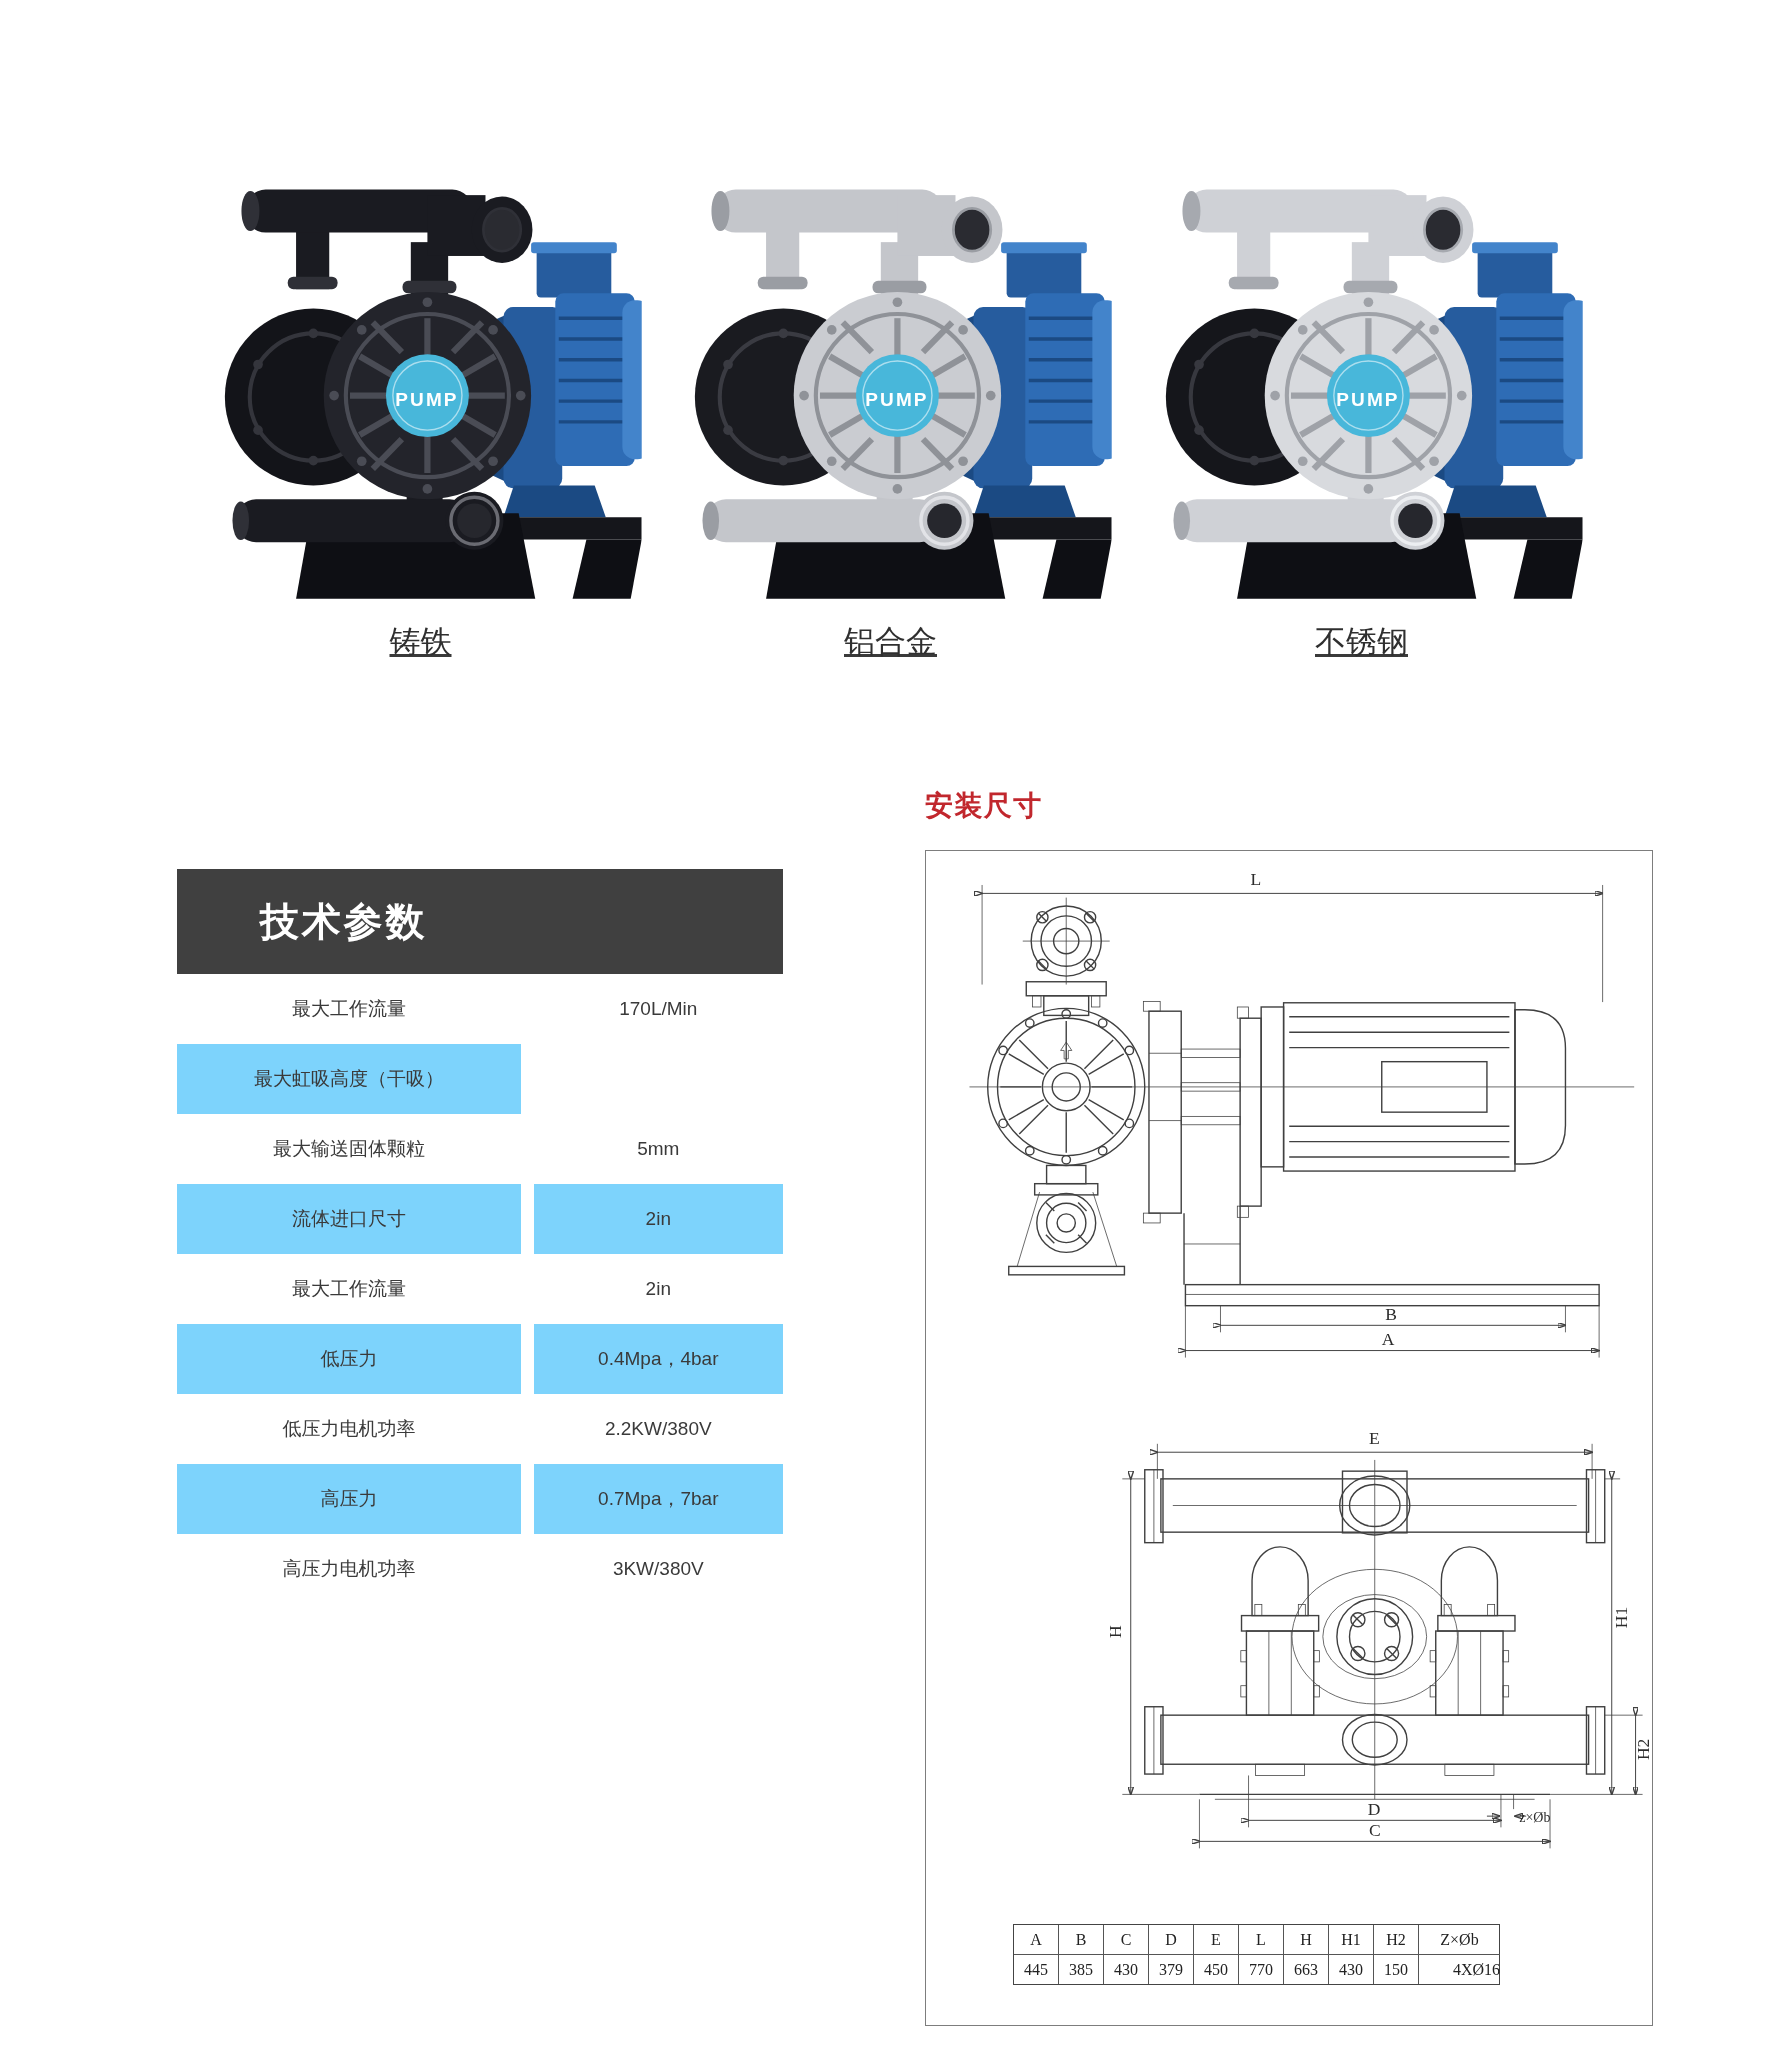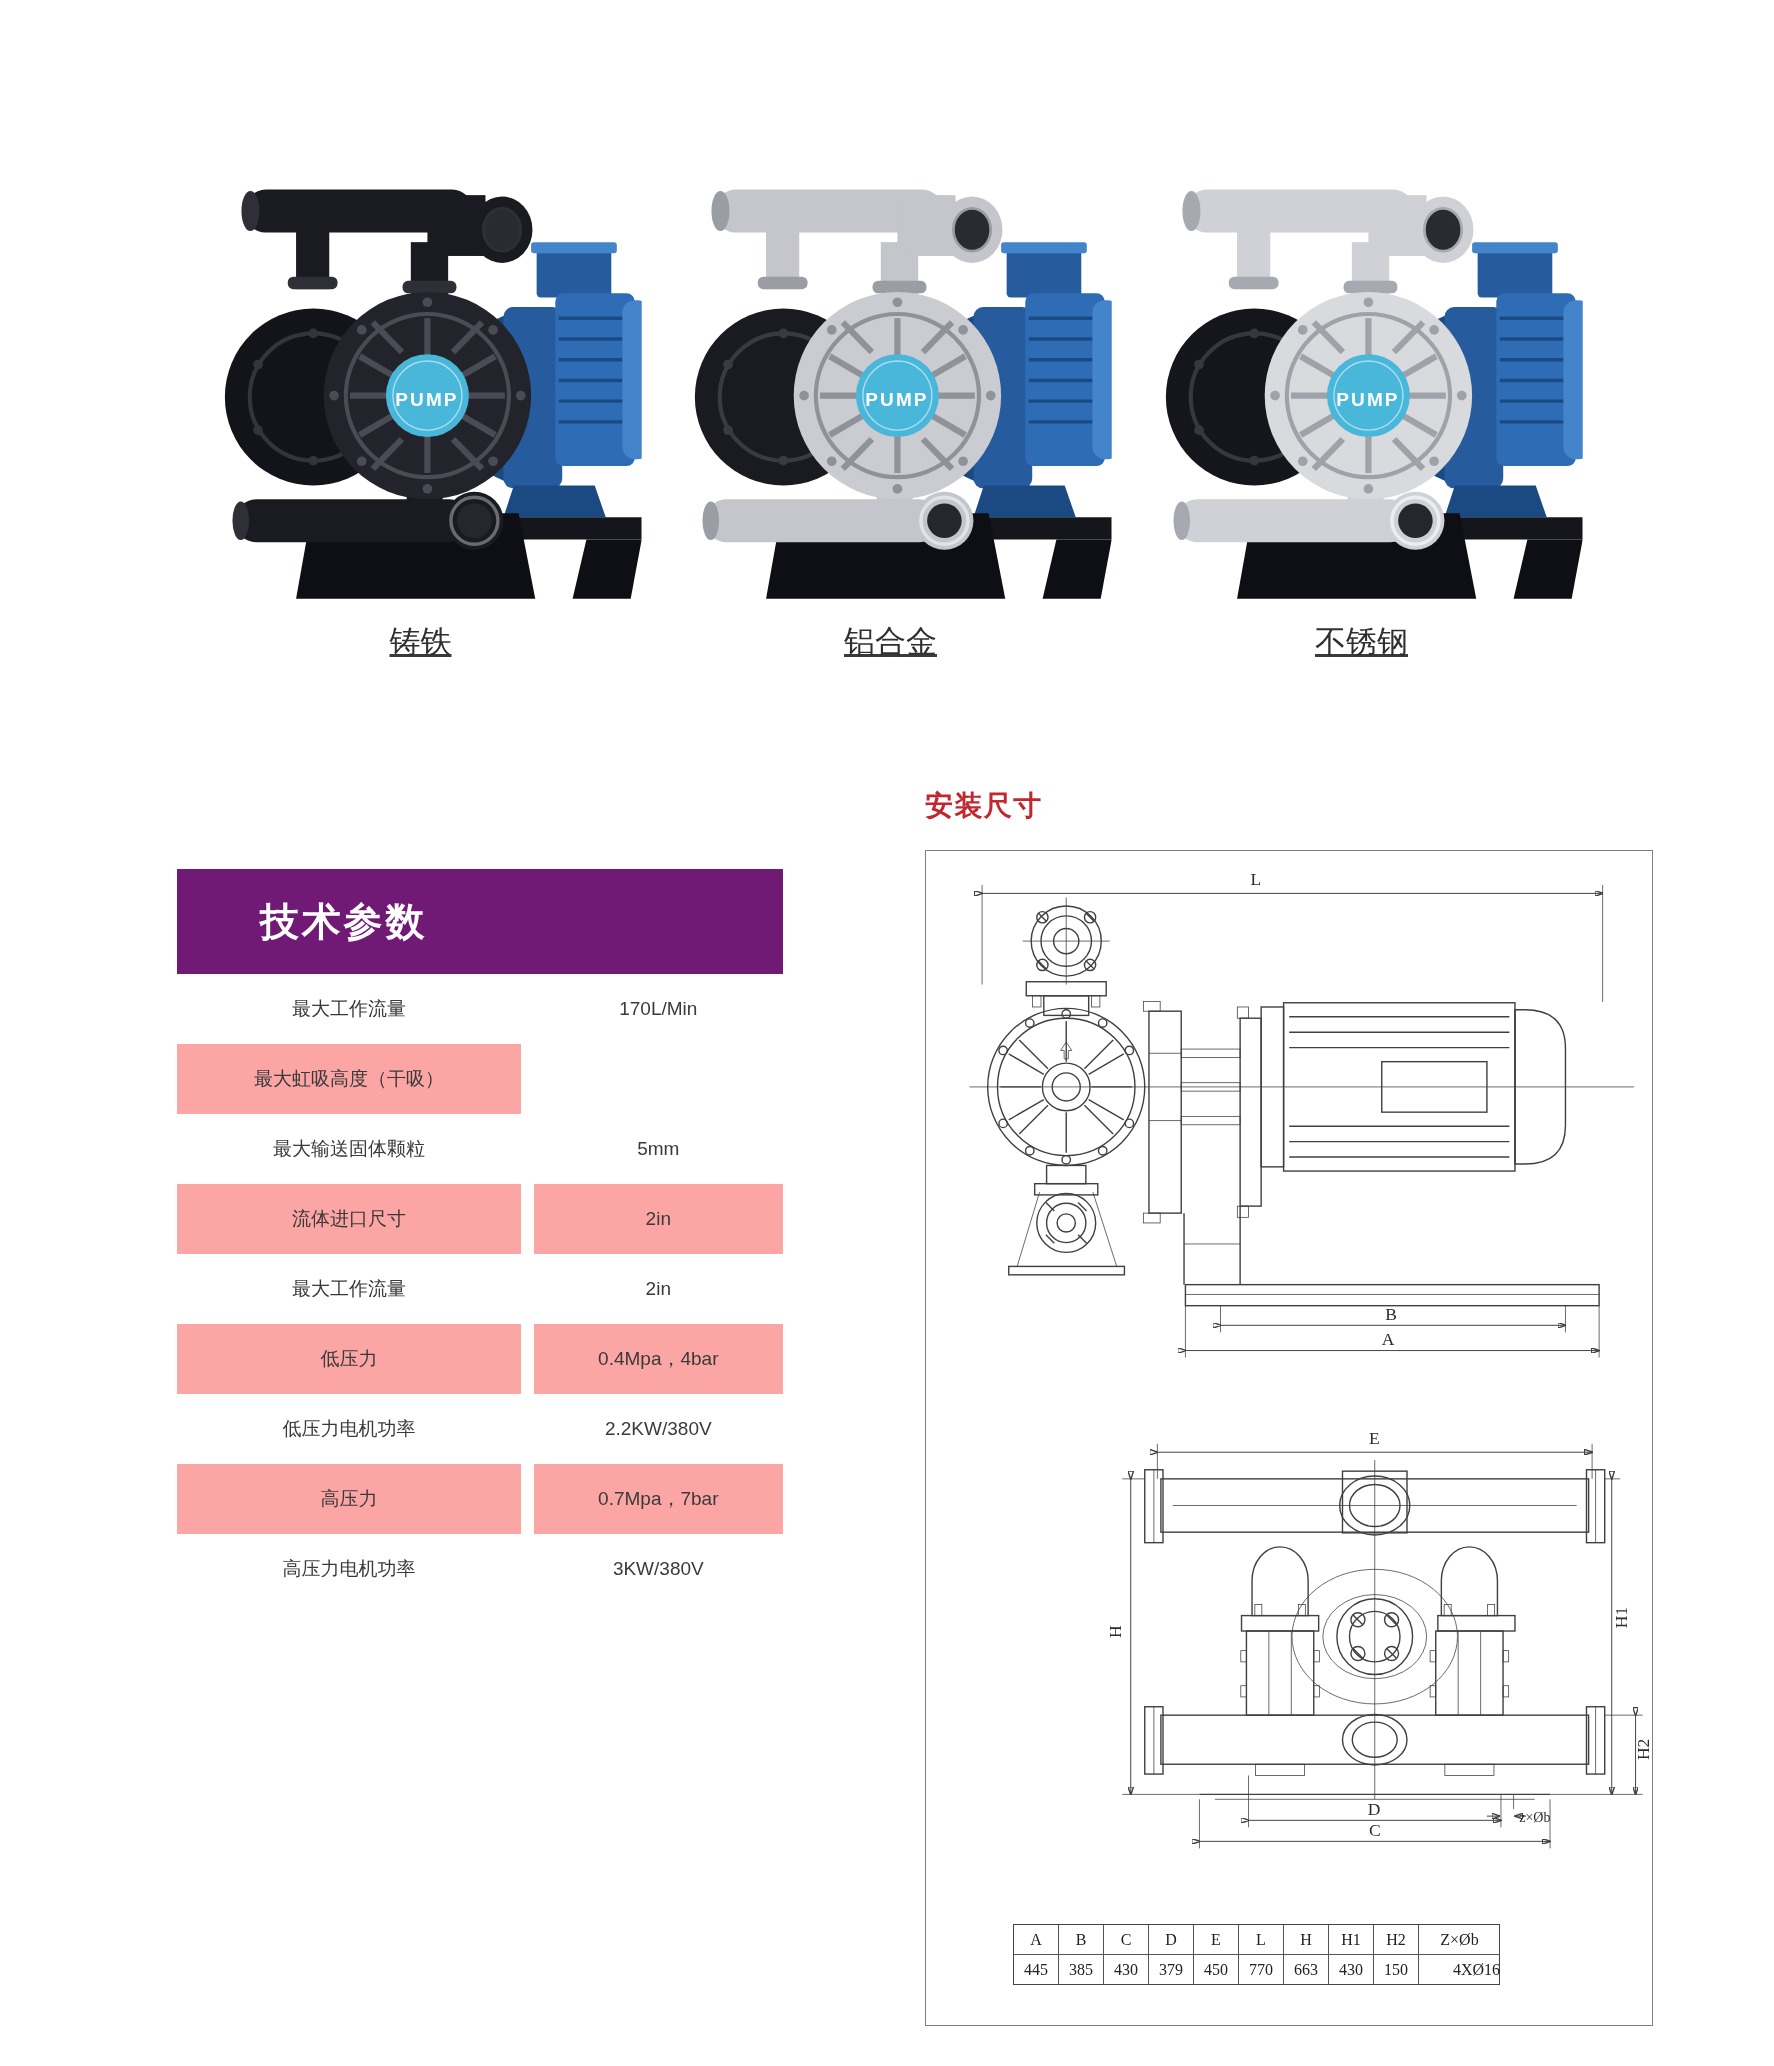--- a/index.html
+++ b/index.html
@@ -21,29 +21,29 @@
   }
   #product-1{left:196px;} #product-2{left:666px;} #product-3{left:1137px;}
   
   .v1{--body:#23242b;--rim:#4a4c55;--pipe:#1a1b21;--pipe2:#2f3037;--rear:#131419;--rearring:#34353c;--ringmetal:#6a6b72;}
   .v2{--body:#caccd1;--rim:#8f9298;--pipe:#c4c6cb;--pipe2:#9a9da3;--rear:#1a1b20;--rearring:#3a3b42;--ringmetal:#e2e3e7;}
   .v3{--body:#d8dade;--rim:#9fa2a8;--pipe:#cfd1d6;--pipe2:#a6a9af;--rear:#15161b;--rearring:#37383f;--ringmetal:#eceef1;}
   .pump-svg{--mmain:#2e6cb5;--mmid:#265c9e;--mdark:#1b4a83;--mlight:#4384cb;--badge:#48b7da;--base:#15161b;--base2:#0e0f14;}
   
   .specs{position:absolute;left:177px;top:869px;width:606px;}
   .specs-header{
-    height:105px;line-height:105px;background:#701a75;color:#ffffff;
+    height:105px;line-height:105px;background:#404040;color:#ffffff;
     font-size:39px;font-weight:bold;padding-left:83px;box-sizing:border-box;letter-spacing:2.8px;
   }
   .spec-row{display:flex;height:70px;}
   .spec-row .cell{display:flex;align-items:center;justify-content:center;font-size:19px;color:#3a3a3a;}
   .spec-row .label-cell{width:344px;}
   .spec-row .gap{width:12.6px;}
   .spec-row .value-cell{flex:1;}
-  .spec-row.alt .label-cell,.spec-row.alt .value-cell{background:#fca5a5;}
+  .spec-row.alt .label-cell,.spec-row.alt .value-cell{background:#7dd3fc;}
   
   .install-title{
     position:absolute;left:925px;top:787px;font-size:28px;font-weight:bold;color:#C1272D;letter-spacing:1.4px;
   }
   .drawing-box{
     position:absolute;left:925px;top:850px;width:728px;height:1176px;
     border:1.4px solid #7d7d7d;box-sizing:border-box;background:#ffffff;
   }
   .drawing-box svg.cad{position:absolute;left:0;top:0;width:725px;height:1173px;}
   .cad line,.cad path,.cad rect,.cad circle,.cad ellipse,.cad polygon{stroke:#404040;fill:none;stroke-width:2;}

